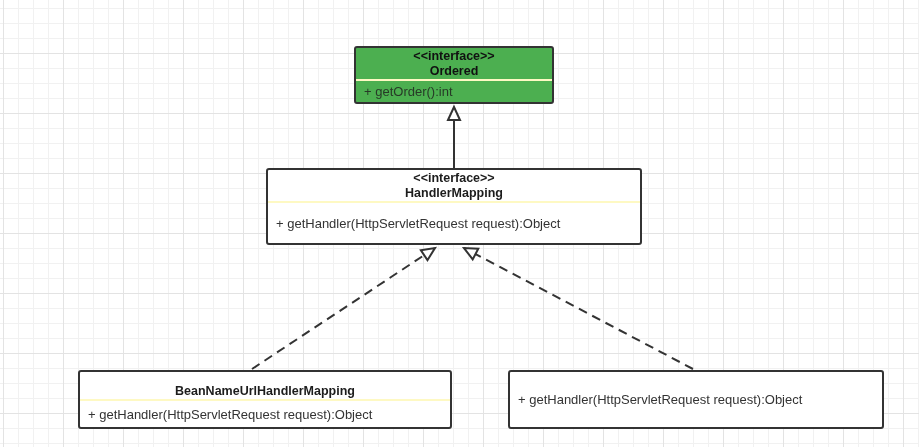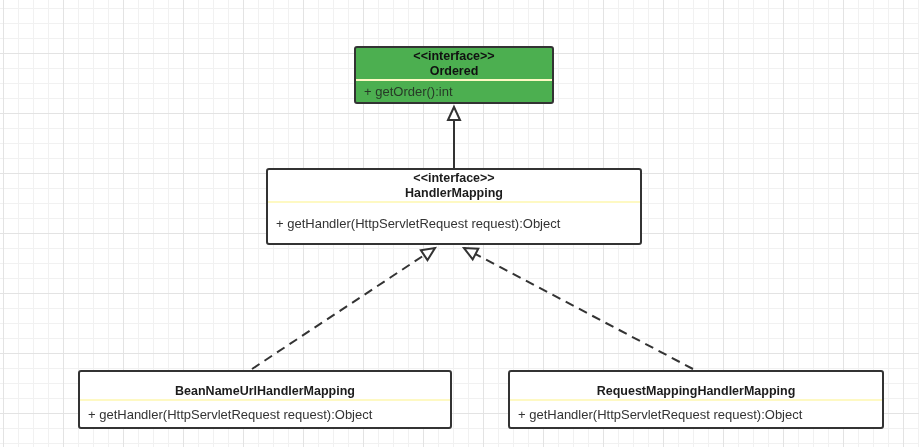--- a/index.html
+++ b/index.html
@@ -109,21 +109,18 @@
   <div class="uml-node" id="node-bean-name">
     <div class="node-header">
       <div>BeanNameUrlHandlerMapping</div>
     </div>
     <div class="node-body">
       <div class="method-row">+ getHandler(HttpServletRequest request):Object</div>
     </div>
   </div>
 
   <div class="uml-node" id="node-request-mapping">
-    <div class="node-header">
-      <div>RequestMappingHandlerMapping</div>
-    </div>
     <div class="node-body">
       <div class="method-row">+ getHandler(HttpServletRequest request):Object</div>
     </div>
   </div>
 
 </div>
 
 </body></html>

